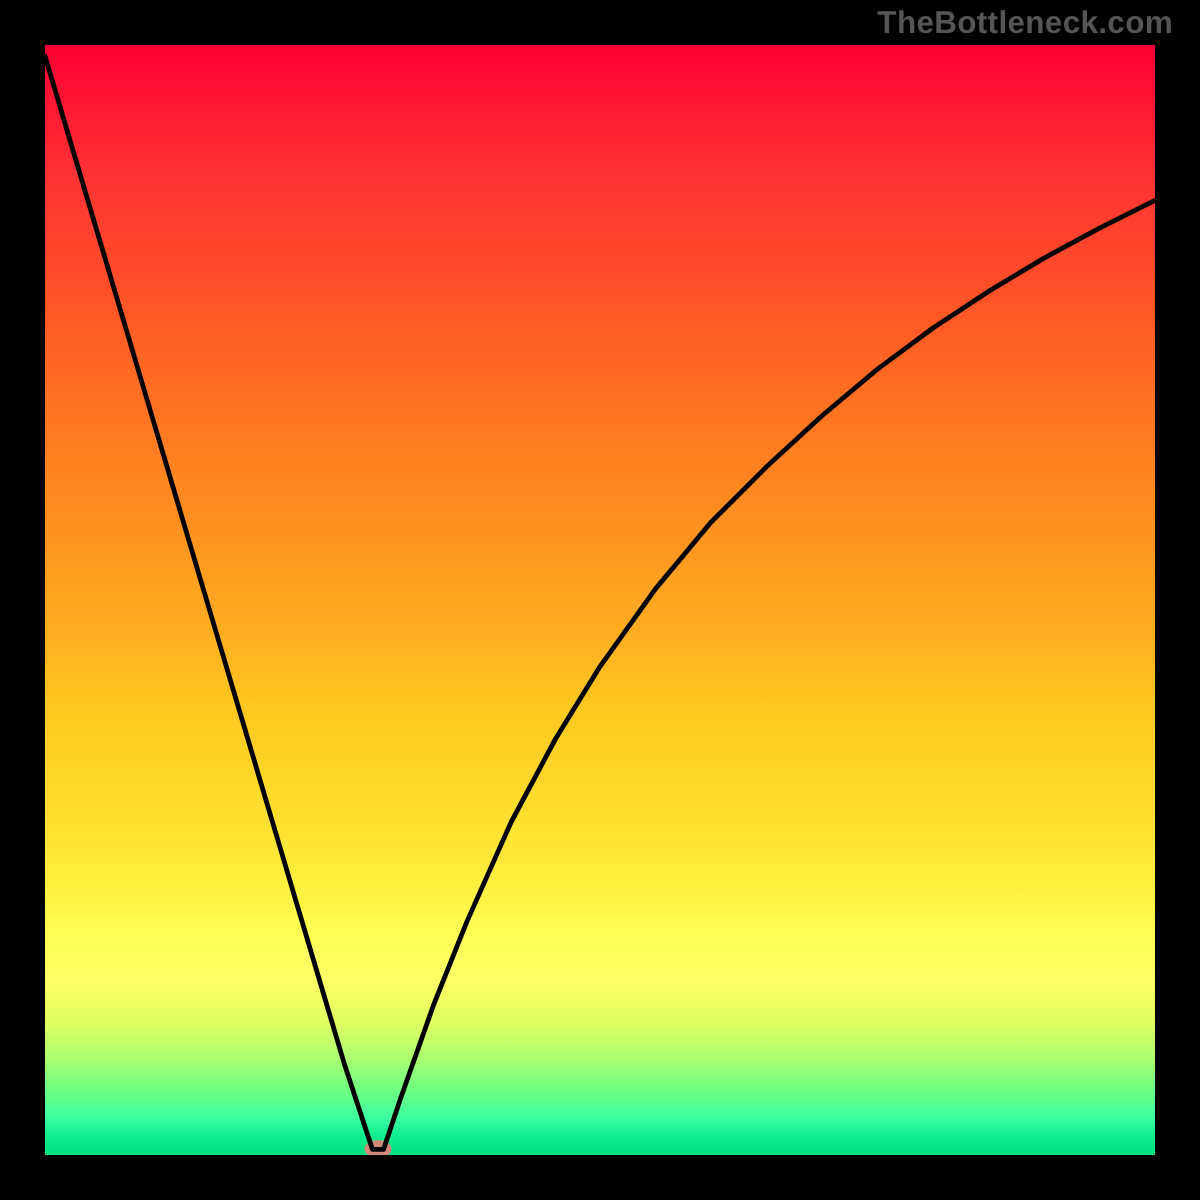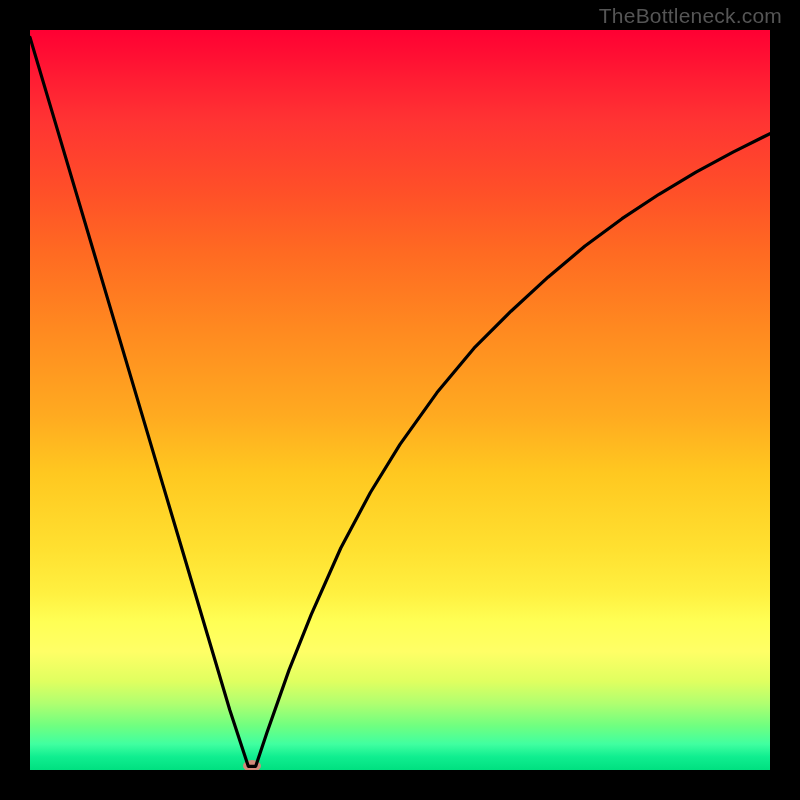--- a/index.html
+++ b/index.html
@@ -14,21 +14,21 @@
     position: relative;
     overflow: hidden;
     font-family: Arial, sans-serif;
   }
   .watermark {
     position: absolute;
     top: 4px;
     right: 18px;
     color: #555;
     font-size: 21px;
-    font-weight: 400;
+    font-weight: 700;
     z-index: 20;
     letter-spacing: 0.2px;
   }
   .plot-area {
     position: absolute;
     top: 30px;
     left: 30px;
     width: 740px;
     height: 740px;
   }

